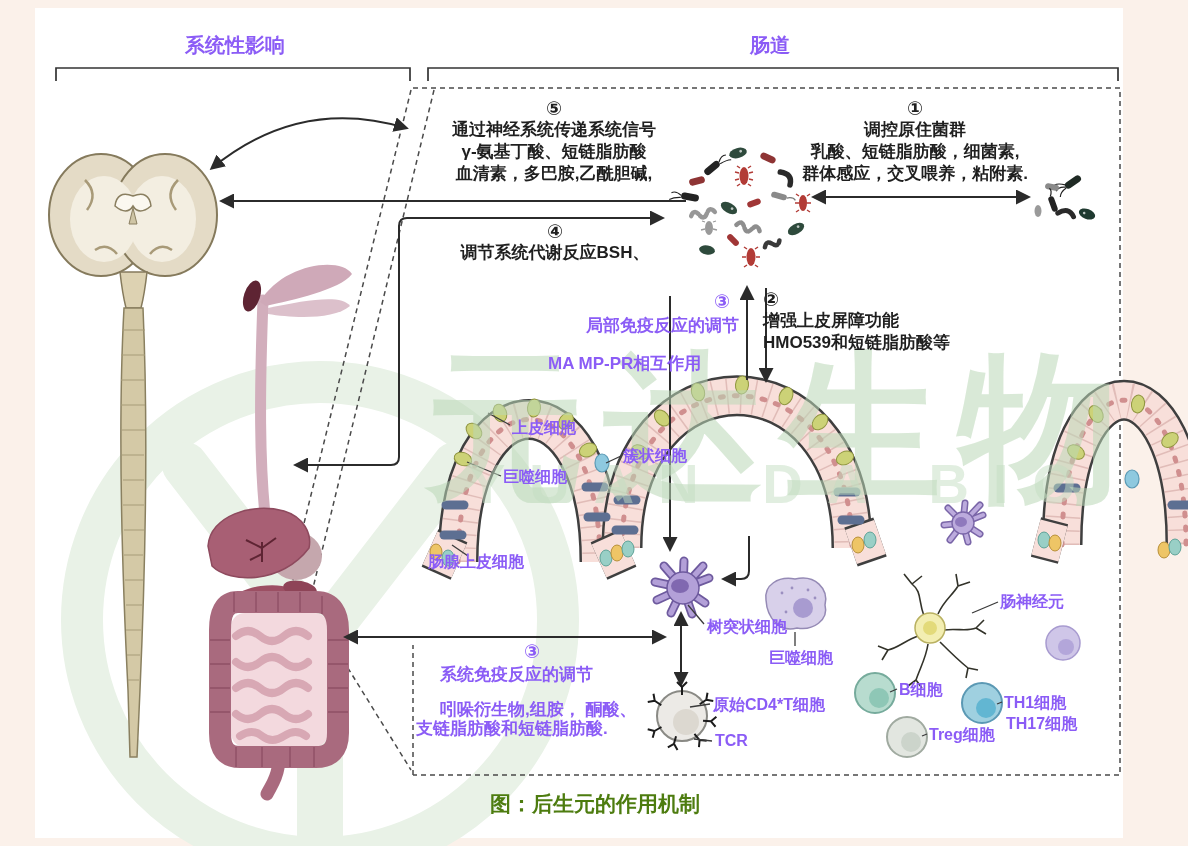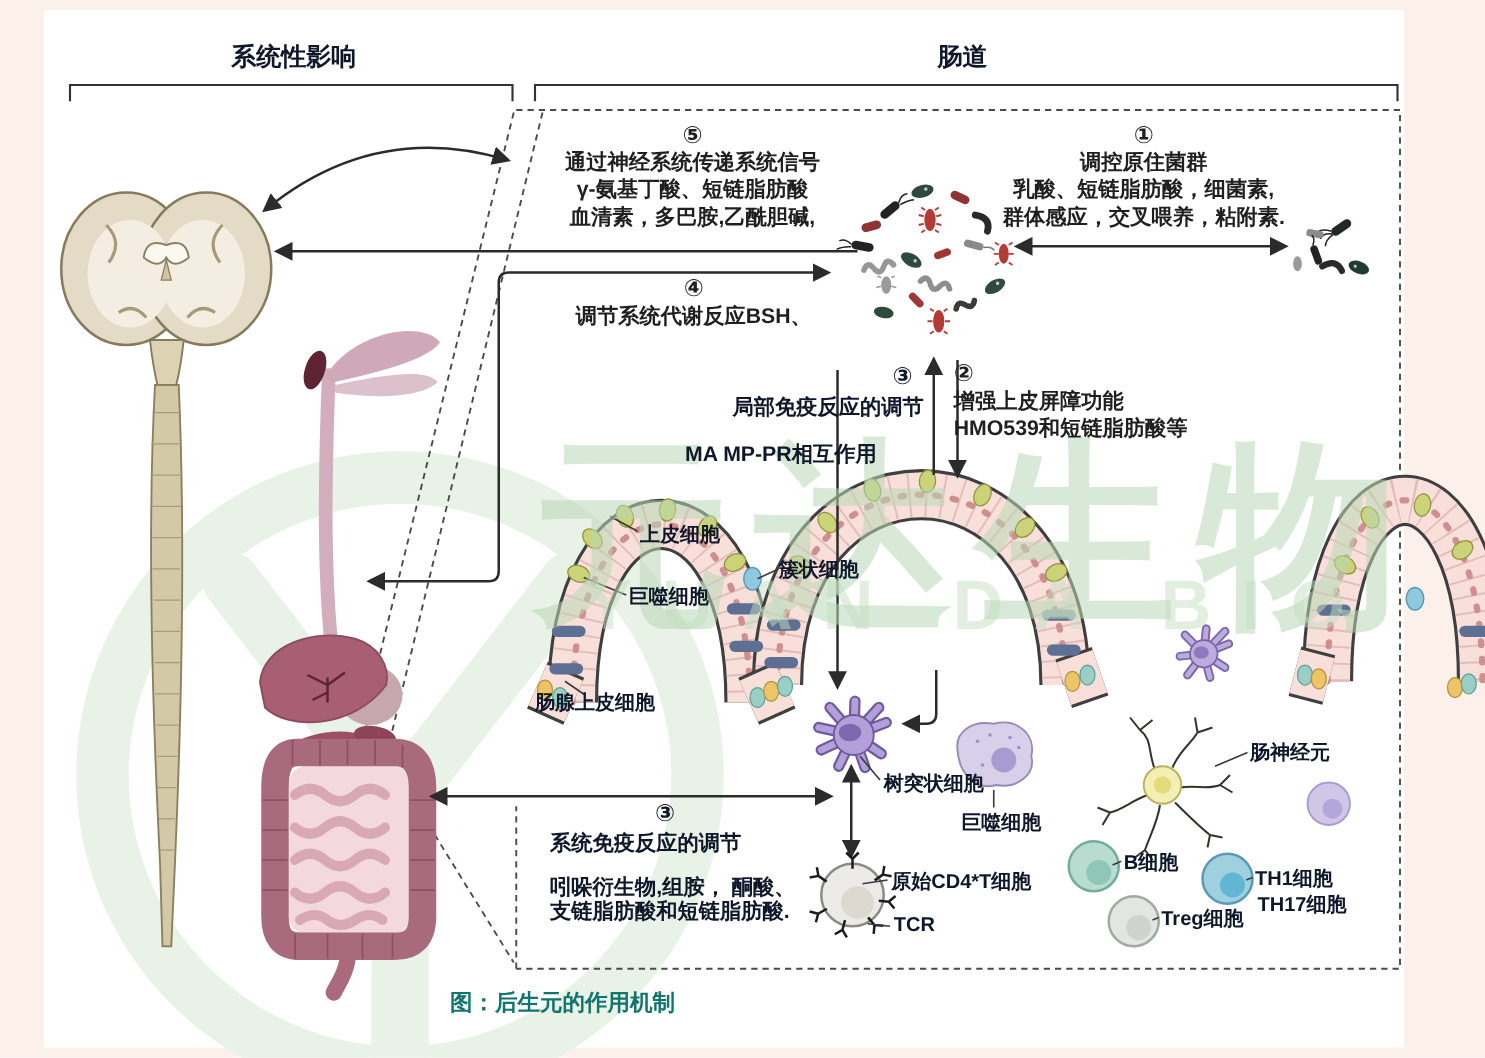--- a/index.html
+++ b/index.html
@@ -7,27 +7,27 @@
     width:1188px;height:846px;position:relative;overflow:hidden;
     background:#fbf1ea;
     font-family:"Liberation Sans","DejaVu Sans",sans-serif;
     color:#222;
   }
   .canvas{position:absolute;left:35px;top:8px;width:1088px;height:830px;background:#ffffff;}
   svg.art{position:absolute;left:0;top:0;z-index:2;}
   .wm{position:absolute;z-index:3;pointer-events:none;white-space:nowrap;font-weight:700;}
   .wm-cn{left:425px;top:322px;font-size:160px;letter-spacing:18px;color:rgba(186,215,182,.55);}
   .wm-en{left:468px;top:451px;font-size:56px;letter-spacing:24px;color:rgba(196,222,193,.5);}
-  .lbl{position:absolute;z-index:4;white-space:nowrap;font-weight:600;font-size:17px;color:#0f172a;}
+  .lbl{position:absolute;z-index:4;white-space:nowrap;font-weight:600;font-size:17px;color:#8b5cf6;}
   .cell{font-size:16px;}
   .hdr{font-size:20px;font-weight:700;text-align:center;}
   .blk{position:absolute;z-index:4;text-align:center;font-size:17px;font-weight:600;line-height:22px;white-space:nowrap;color:#1f1f1f;}
   .blk.left{text-align:left;}
   .num{font-size:19px;line-height:21px;}
-  .caption{position:absolute;z-index:4;left:360px;top:790px;width:470px;text-align:left;font-size:18px;font-weight:700;color:#0f766e;}
+  .caption{position:absolute;z-index:4;left:360px;top:790px;width:470px;text-align:center;font-size:21px;font-weight:700;color:#4d7c0f;}
 </style>
 </head>
 <body>
 
 <div class="canvas"></div>
 
 <svg class="art" width="1188" height="846" viewBox="0 0 1188 846">
   <defs>
     <marker id="ah" viewBox="0 0 10 10" refX="8" refY="5" markerWidth="7.5" markerHeight="7.5" orient="auto-start-reverse">
       <path d="M0,0 L10,5 L0,10 z" fill="#2b2b2b"></path>
@@ -413,21 +413,21 @@
 
 <div class="blk left" style="left:763px;top:289px;width:345px">
   <div class="num">②</div>
   <div>增强上皮屏障功能</div>
   <div>HMO539和短链脂肪酸等</div>
 </div>
 
 <div class="lbl num" style="left:432px;top:641px;width:200px;text-align:center">③</div>
 <div class="lbl" style="left:440px;top:663px">系统免疫反应的调节</div>
 <div class="lbl" style="left:440px;top:698px">吲哚衍生物,组胺， 酮酸、</div>
-<div class="lbl" style="left:440px;top:717px">支链脂肪酸和短链脂肪酸.</div>
+<div class="lbl" style="left:416px;top:717px">支链脂肪酸和短链脂肪酸.</div>
 
 <div class="lbl cell" style="left:512px;top:418px">上皮细胞</div>
 <div class="lbl cell" style="left:623px;top:446px">簇状细胞</div>
 <div class="lbl cell" style="left:503px;top:467px">巨噬细胞</div>
 <div class="lbl cell" style="left:428px;top:552px">肠腺上皮细胞</div>
 <div class="lbl cell" style="left:707px;top:617px">树突状细胞</div>
 <div class="lbl cell" style="left:769px;top:648px">巨噬细胞</div>
 <div class="lbl cell" style="left:1000px;top:592px">肠神经元</div>
 <div class="lbl cell" style="left:713px;top:695px">原始CD4*T细胞</div>
 <div class="lbl cell" style="left:715px;top:732px">TCR</div>

